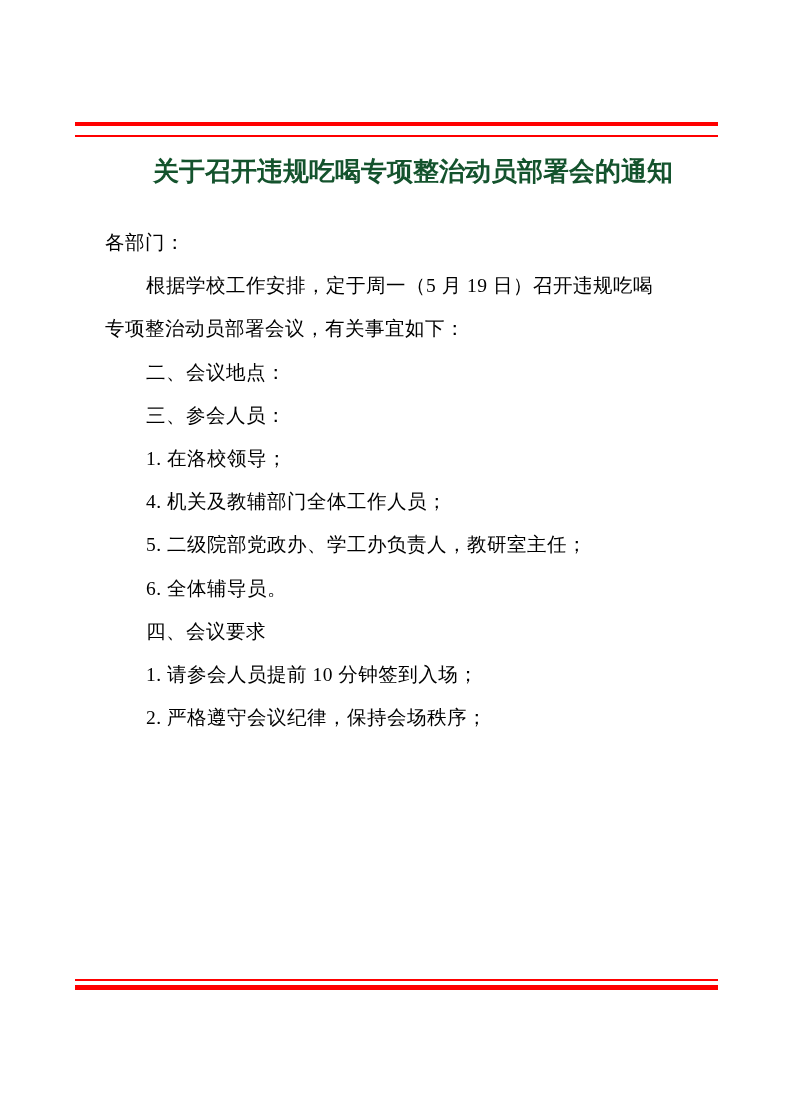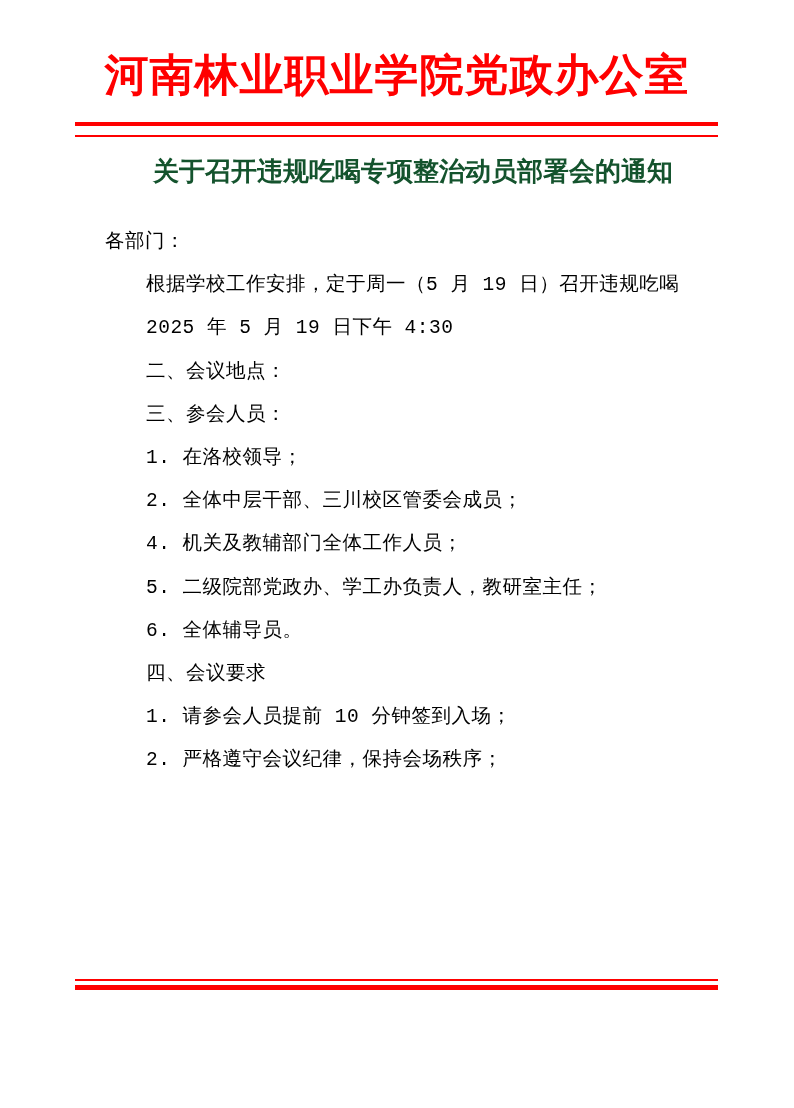--- a/index.html
+++ b/index.html
@@ -51,55 +51,53 @@
     font-size: 26px;
     line-height: 40px;
     color: #14532d;
     white-space: nowrap;
   }
   .body-text {
     position: absolute;
     top: 221px;
     left: 105px;
     width: 620px;
-    font-family: Liberation Mono, monospace;
+    font-family: Liberation Serif, serif;
     font-size: 19.5px;
     line-height: 43.2px;
     color: #000000;
   }
   .body-line {
     height: 43.2px;
     white-space: nowrap;
     letter-spacing: 0.5px;
   }
   .body-line.indent {
     padding-left: 41px;
   }
 </style>
 </head>
 <body>
 
 <div class="page">
 
-  <div class="letterhead">河南林业职业学院党政办公室</div>
 
   <div class="rule rule-top-thick"></div>
   <div class="rule rule-top-thin"></div>
 
   <div class="doc-title">关于召开违规吃喝专项整治动员部署会的通知</div>
 
   <div class="body-text">
 
   <div class="body-line">各部门：</div>
       <div class="body-line indent">根据学校工作安排，定于周一（5 月 19 日）召开违规吃喝</div>
-      <div class="body-line indent">2025 年 5 月 19 日下午 4:30</div>
+      <div class="body-line">专项整治动员部署会议，有关事宜如下：</div>
       <div class="body-line indent">二、会议地点：</div>
       <div class="body-line indent">三、参会人员：</div>
       <div class="body-line indent">1. 在洛校领导；</div>
-      <div class="body-line indent">2. 全体中层干部、三川校区管委会成员；</div>
       <div class="body-line indent">4. 机关及教辅部门全体工作人员；</div>
       <div class="body-line indent">5. 二级院部党政办、学工办负责人，教研室主任；</div>
       <div class="body-line indent">6. 全体辅导员。</div>
       <div class="body-line indent">四、会议要求</div>
       <div class="body-line indent">1. 请参会人员提前 10 分钟签到入场；</div>
       <div class="body-line indent">2. 严格遵守会议纪律，保持会场秩序；</div>
     </div>
 
   <div class="rule rule-bottom-thin"></div>
   <div class="rule rule-bottom-thick"></div>

